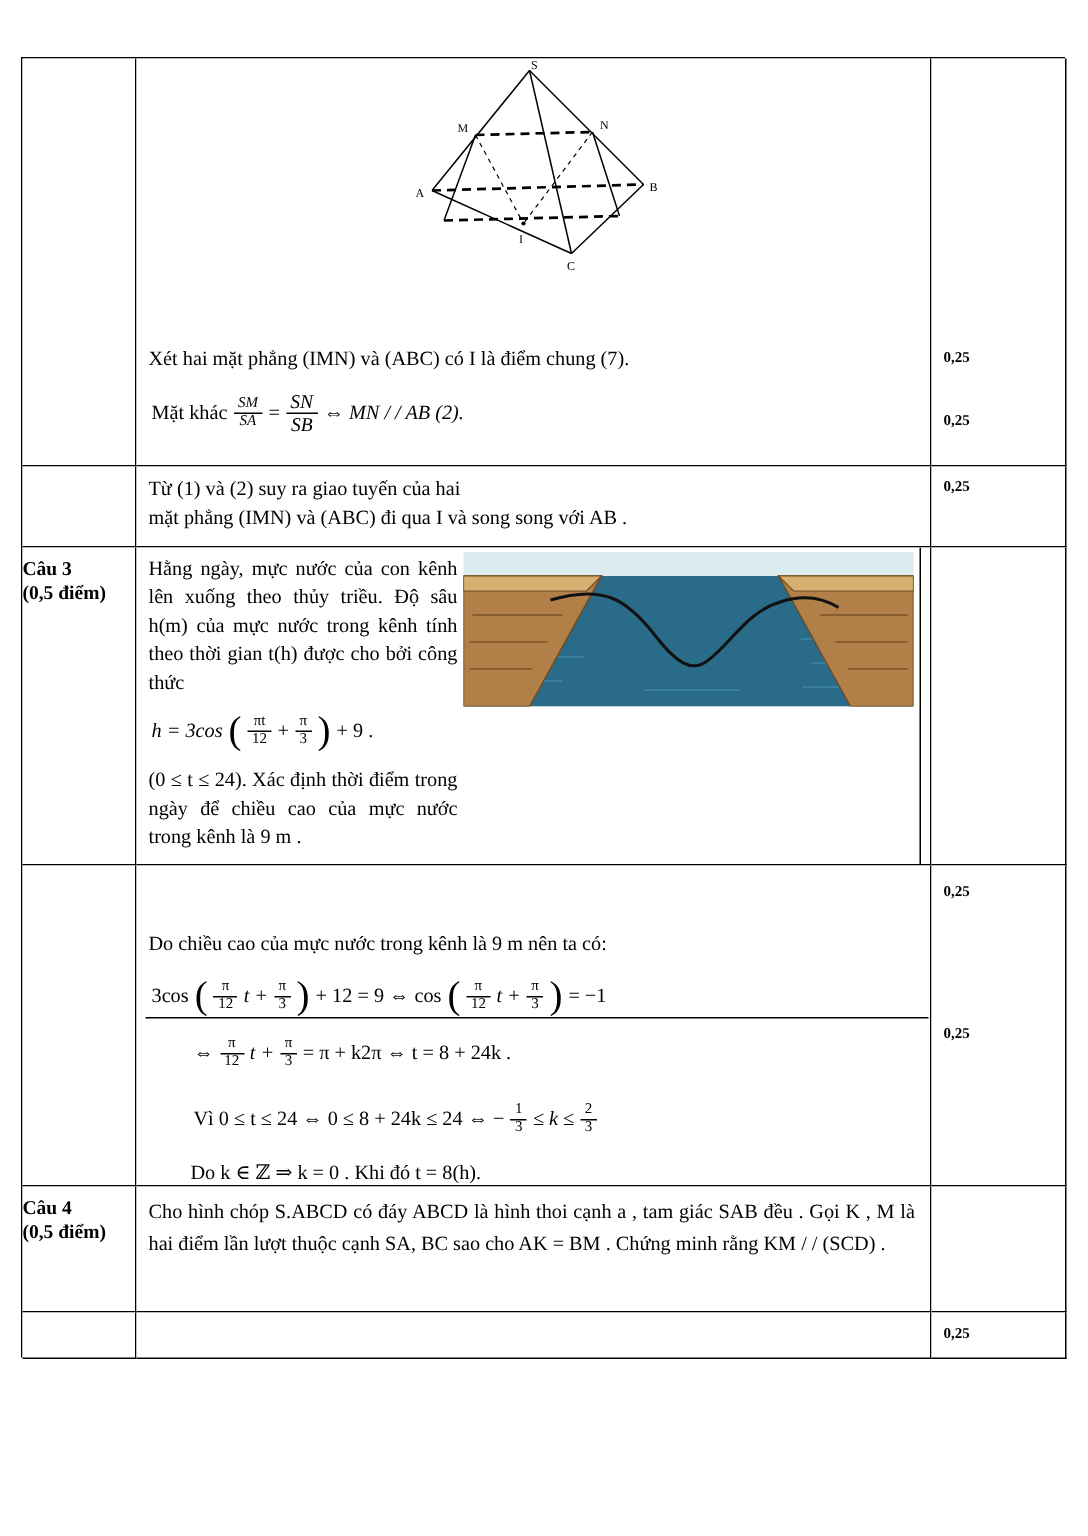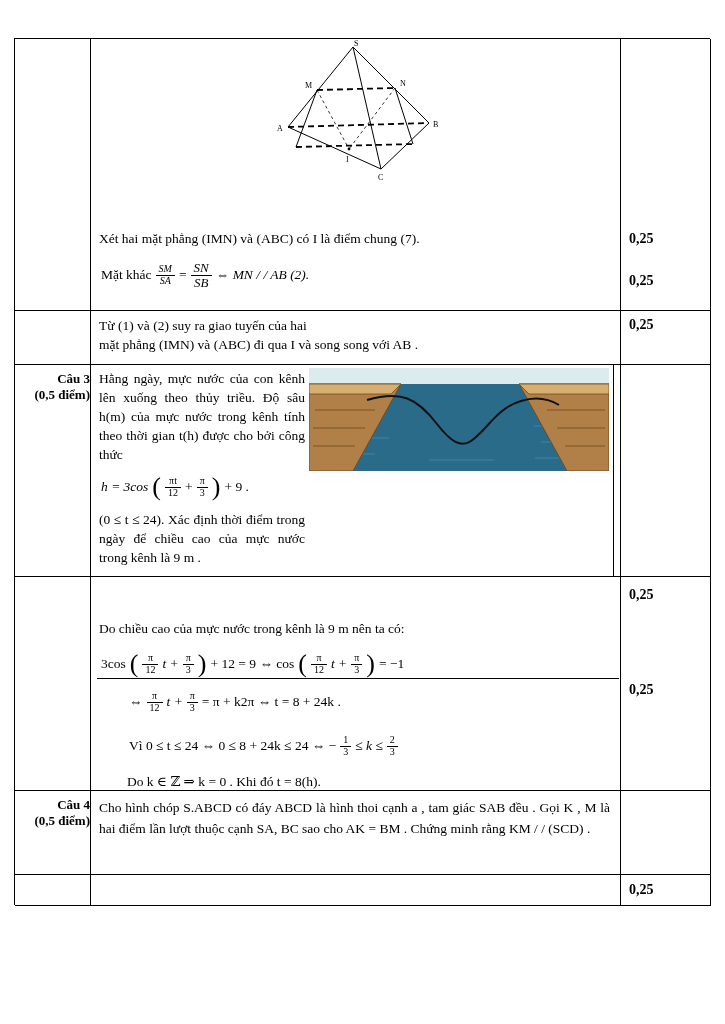--- a/index.html
+++ b/index.html
@@ -11,22 +11,22 @@
   }
   .sheet { position:relative; width:725px; height:1024px; background:#fff; }
   .tbl {
     position:absolute; left:14px; top:38px; width:696px; height:867px;
     border-top:1px solid #000; border-left:1px solid #000;
     display:grid;
     grid-template-columns:76px 530px 90px;
     grid-template-rows:272px 54px 212px 214px 84px 31px;
   }
   .cell { border-right:1px solid #000; border-bottom:1px solid #000; position:relative; overflow:hidden; background:#fff; }
-  .pts { position:absolute; left:8px; font-weight:bold; font-size:14px; line-height:16px; }
-  .qlabel { font-weight:bold; font-size:13px; text-align:right; line-height:16px; padding-top:6px; }
+  .pts { position:absolute; left:8px; font-weight:bold; font-size:10px; line-height:16px; }
+  .qlabel { font-weight:bold; font-size:13px; text-align:left; line-height:16px; padding-top:6px; }
   .txt  { font-size:13.5px; line-height:19px; }
   .just { text-align:justify; }
   .it { font-style:italic; }
   .frac { display:inline-block; vertical-align:middle; text-align:center; font-size:10px; line-height:1.05; }
   .frac .fn { display:block; border-bottom:1px solid #000; padding:0 3px; }
   .frac .fd { display:block; padding:0 3px; }
   .bp { font-size:26px; line-height:1; vertical-align:middle; font-weight:400; }
   .fline { font-size:13.5px; line-height:normal; display:flex; align-items:center; flex-wrap:nowrap; }
   .fline > * { margin:8px 2px; }
   .divline { position:absolute; height:0; border-top:1px solid #000; }

